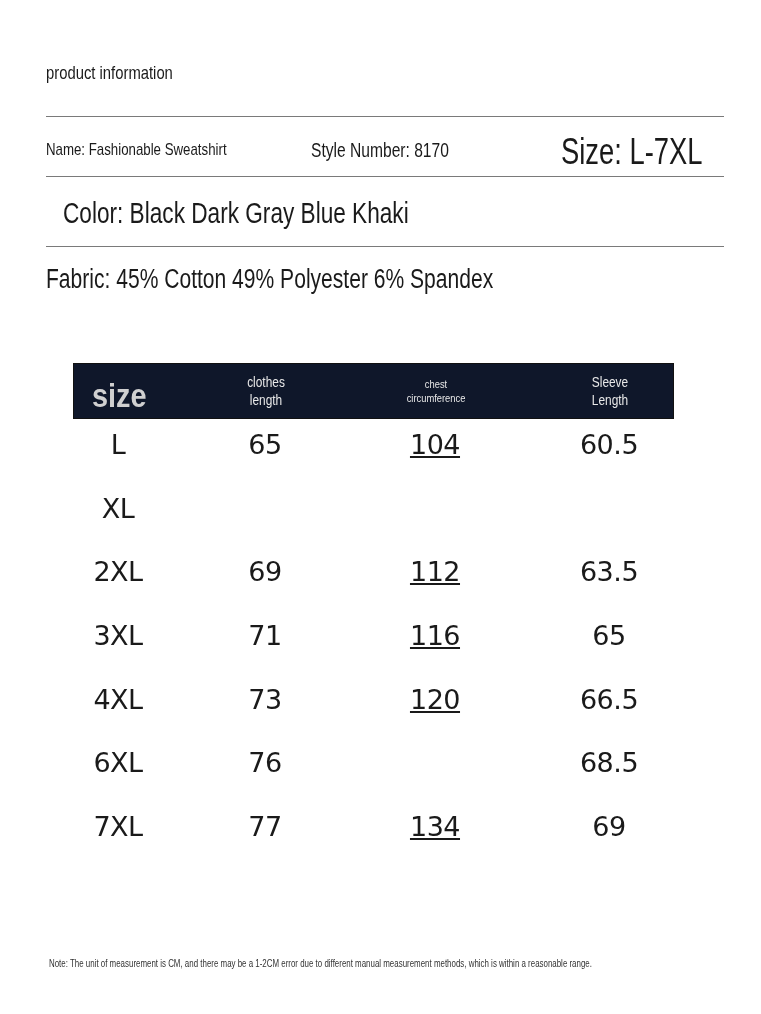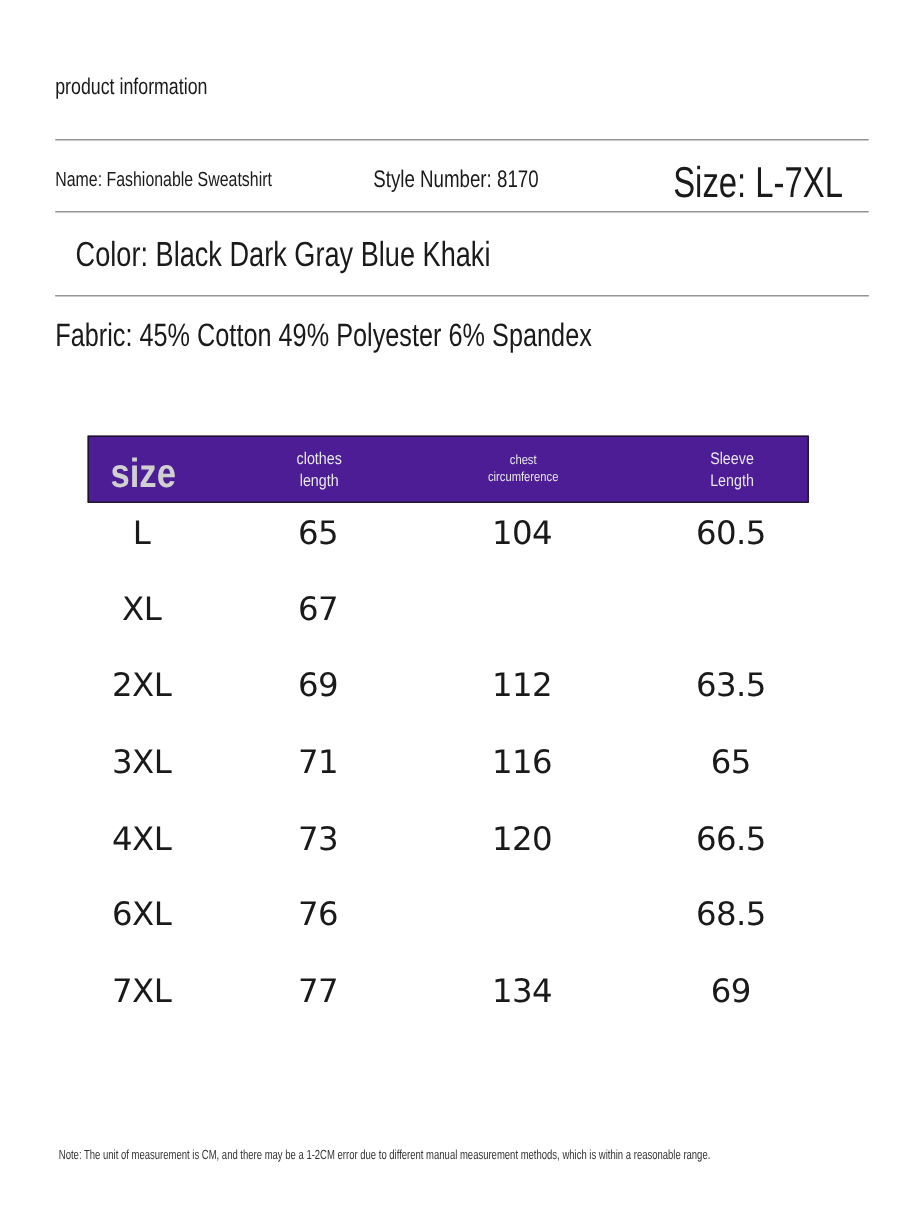--- a/index.html
+++ b/index.html
@@ -62,21 +62,21 @@
     }
 
     #size-table {
       position: absolute;
       left: 73px;
       top: 363px;
       width: 601px;
     }
     .thead {
       height: 56px;
-      background: #4c1d95;
+      background: #0f172a;
       border: 1.5px solid #111;
       box-sizing: border-box;
       position: relative;
       color: #e8e8e8;
     }
     .th {
       position: absolute;
       text-align: center;
       line-height: 1.25;
     }
@@ -114,21 +114,21 @@
       position: absolute;
       top: 10px;
       font-size: 27px;
       color: #1a1a1a;
       text-align: center;
       font-family: "DejaVu Sans", sans-serif;
       letter-spacing: -0.5px;
     }
     .c-size { left: 0px; width: 90px; }
     .c-len { left: 140px; width: 104px; }
-    .c-chest { left: 310px; width: 104px; }
+    .c-chest { left: 310px; width: 104px; text-decoration: underline; }
     .c-sleeve { left: 484px; width: 104px; }
 
     #note-text {
       left: 49px; top: 957px;
       font-size: 11px;
       color: #333;
       transform: scaleX(0.72);
       transform-origin: left top;
     }
   </style>
@@ -169,21 +169,20 @@
   </div>
 
   <div class="row">
     <div class="cell c-size">L</div>
     <div class="cell c-len">65</div>
     <div class="cell c-chest">104</div>
     <div class="cell c-sleeve">60.5</div>
   </div>
   <div class="row">
     <div class="cell c-size">XL</div>
-    <div class="cell c-len">67</div>
   </div>
   <div class="row">
     <div class="cell c-size">2XL</div>
     <div class="cell c-len">69</div>
     <div class="cell c-chest">112</div>
     <div class="cell c-sleeve">63.5</div>
   </div>
   <div class="row">
     <div class="cell c-size">3XL</div>
     <div class="cell c-len">71</div>

